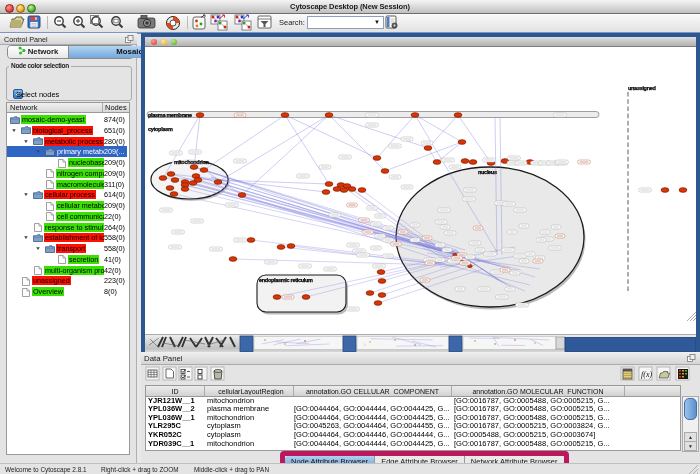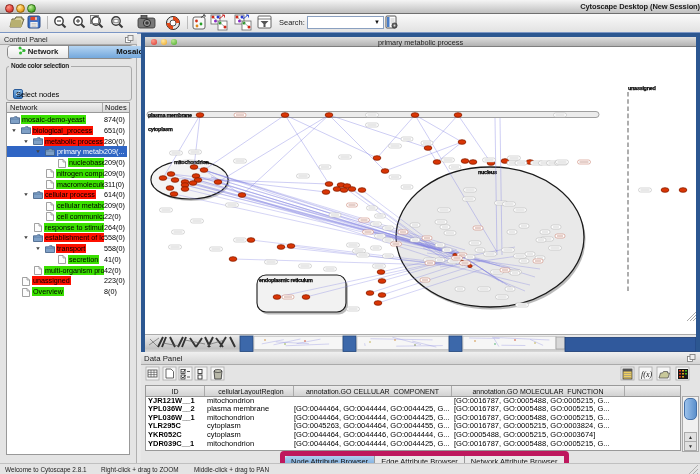--- a/index.html
+++ b/index.html
@@ -2,21 +2,21 @@
 <html><head><meta charset="utf-8">
 <style>
 html,body{margin:0;padding:0;}
 *{-webkit-font-smoothing:antialiased;}
 body{width:700px;height:474px;position:relative;overflow:hidden;
  font-family:"Liberation Sans",sans-serif;background:#e8e8e8;}
 .abs{position:absolute;}
 #titlebar{left:0;top:0;width:700px;height:14px;
  background:linear-gradient(#f5f5f5,#d8d8d8 55%,#bfbfbf);border-bottom:1px solid #6f6f6f;box-sizing:border-box;}
 .tl{position:absolute;top:3.5px;width:7px;height:7px;border-radius:50%;}
-#titlebar .t{position:absolute;left:0;right:0;top:2px;text-align:right;font-size:7.5px;font-weight:bold;letter-spacing:-0.1px;color:#1a1a1a;}
+#titlebar .t{position:absolute;left:0;right:0;top:2px;text-align:center;font-size:7.5px;font-weight:bold;letter-spacing:-0.1px;color:#1a1a1a;}
 #toolbar{left:0;top:14px;width:700px;height:18px;background:linear-gradient(#fafafa,#e2e2e2);}
 #blueline{left:0;top:32px;width:700px;height:2px;background:#7b96c4;}
 .sep{position:absolute;top:2px;width:1px;height:13px;background:#bbb;}
 #searchlbl{position:absolute;left:279px;top:4px;font-size:7.5px;color:#222;}
 #searchbox{position:absolute;left:307px;top:2px;width:63px;height:11px;background:#fff;border:1px solid #8aa0c0;}
 #searcharw{position:absolute;left:371px;top:2px;width:12px;height:11px;background:#fff;border:1px solid #8aa0c0;border-left:none;font-size:6px;color:#111;text-align:center;line-height:11px;}
 
 #cpanel{left:0;top:33px;width:137px;height:430px;background:#e4e4e4;border-right:1px solid #b0b0b0;box-sizing:border-box;}
 #cphead{position:absolute;left:0;top:0;width:137px;height:11px;background:linear-gradient(#f2f2f2,#d5d5d5);border-bottom:1px solid #aaa;}
 #cphead span{position:absolute;left:4px;top:2px;font-size:7.2px;color:#222;}
@@ -329,21 +329,20 @@
       </div>
  </div>
 </div>
 
 <div id="mdi" class="abs">
  <div id="iframe">
   <div id="ititle">
    <div class="itl" style="left:6px;background:radial-gradient(circle at 35% 30%,#ff9a8a,#d83a30);"></div>
    <div class="itl" style="left:16px;background:radial-gradient(circle at 35% 30%,#ffe9a0,#eca424);"></div>
    <div class="itl" style="left:26px;background:radial-gradient(circle at 35% 30%,#b8e890,#4aaa28);"></div>
-   <div class="t">primary metabolic process</div>
   </div>
   <div id="canvas">
    <svg id="gsvg" width="551" height="287" viewBox="0 0 551 287">
           <ellipse cx="346.5" cy="192.5" rx="94" ry="70" fill="rgba(60,60,60,0.35)"></ellipse>
           <ellipse cx="46" cy="134.7" rx="38.6" ry="19.3" fill="rgba(60,60,60,0.3)"></ellipse>
           <rect x="114" y="230.5" width="89" height="37" rx="9" fill="rgba(60,60,60,0.35)"></rect>
           <rect x="2" y="64.5" width="452" height="6" rx="3" fill="#ececec" stroke="#8a8a8a" stroke-width="0.8"></rect>
           <ellipse cx="345" cy="190" rx="94" ry="70" fill="#e9e9e9" stroke="#1a1a1a" stroke-width="1.3"></ellipse>
           <ellipse cx="44.5" cy="132.7" rx="38.6" ry="19.3" fill="#f4f4f4" stroke="#1a1a1a" stroke-width="1.2"></ellipse>
           <rect x="112" y="228" width="89" height="37" rx="9" fill="#f2f2f2" stroke="#1a1a1a" stroke-width="1.1"></rect>

